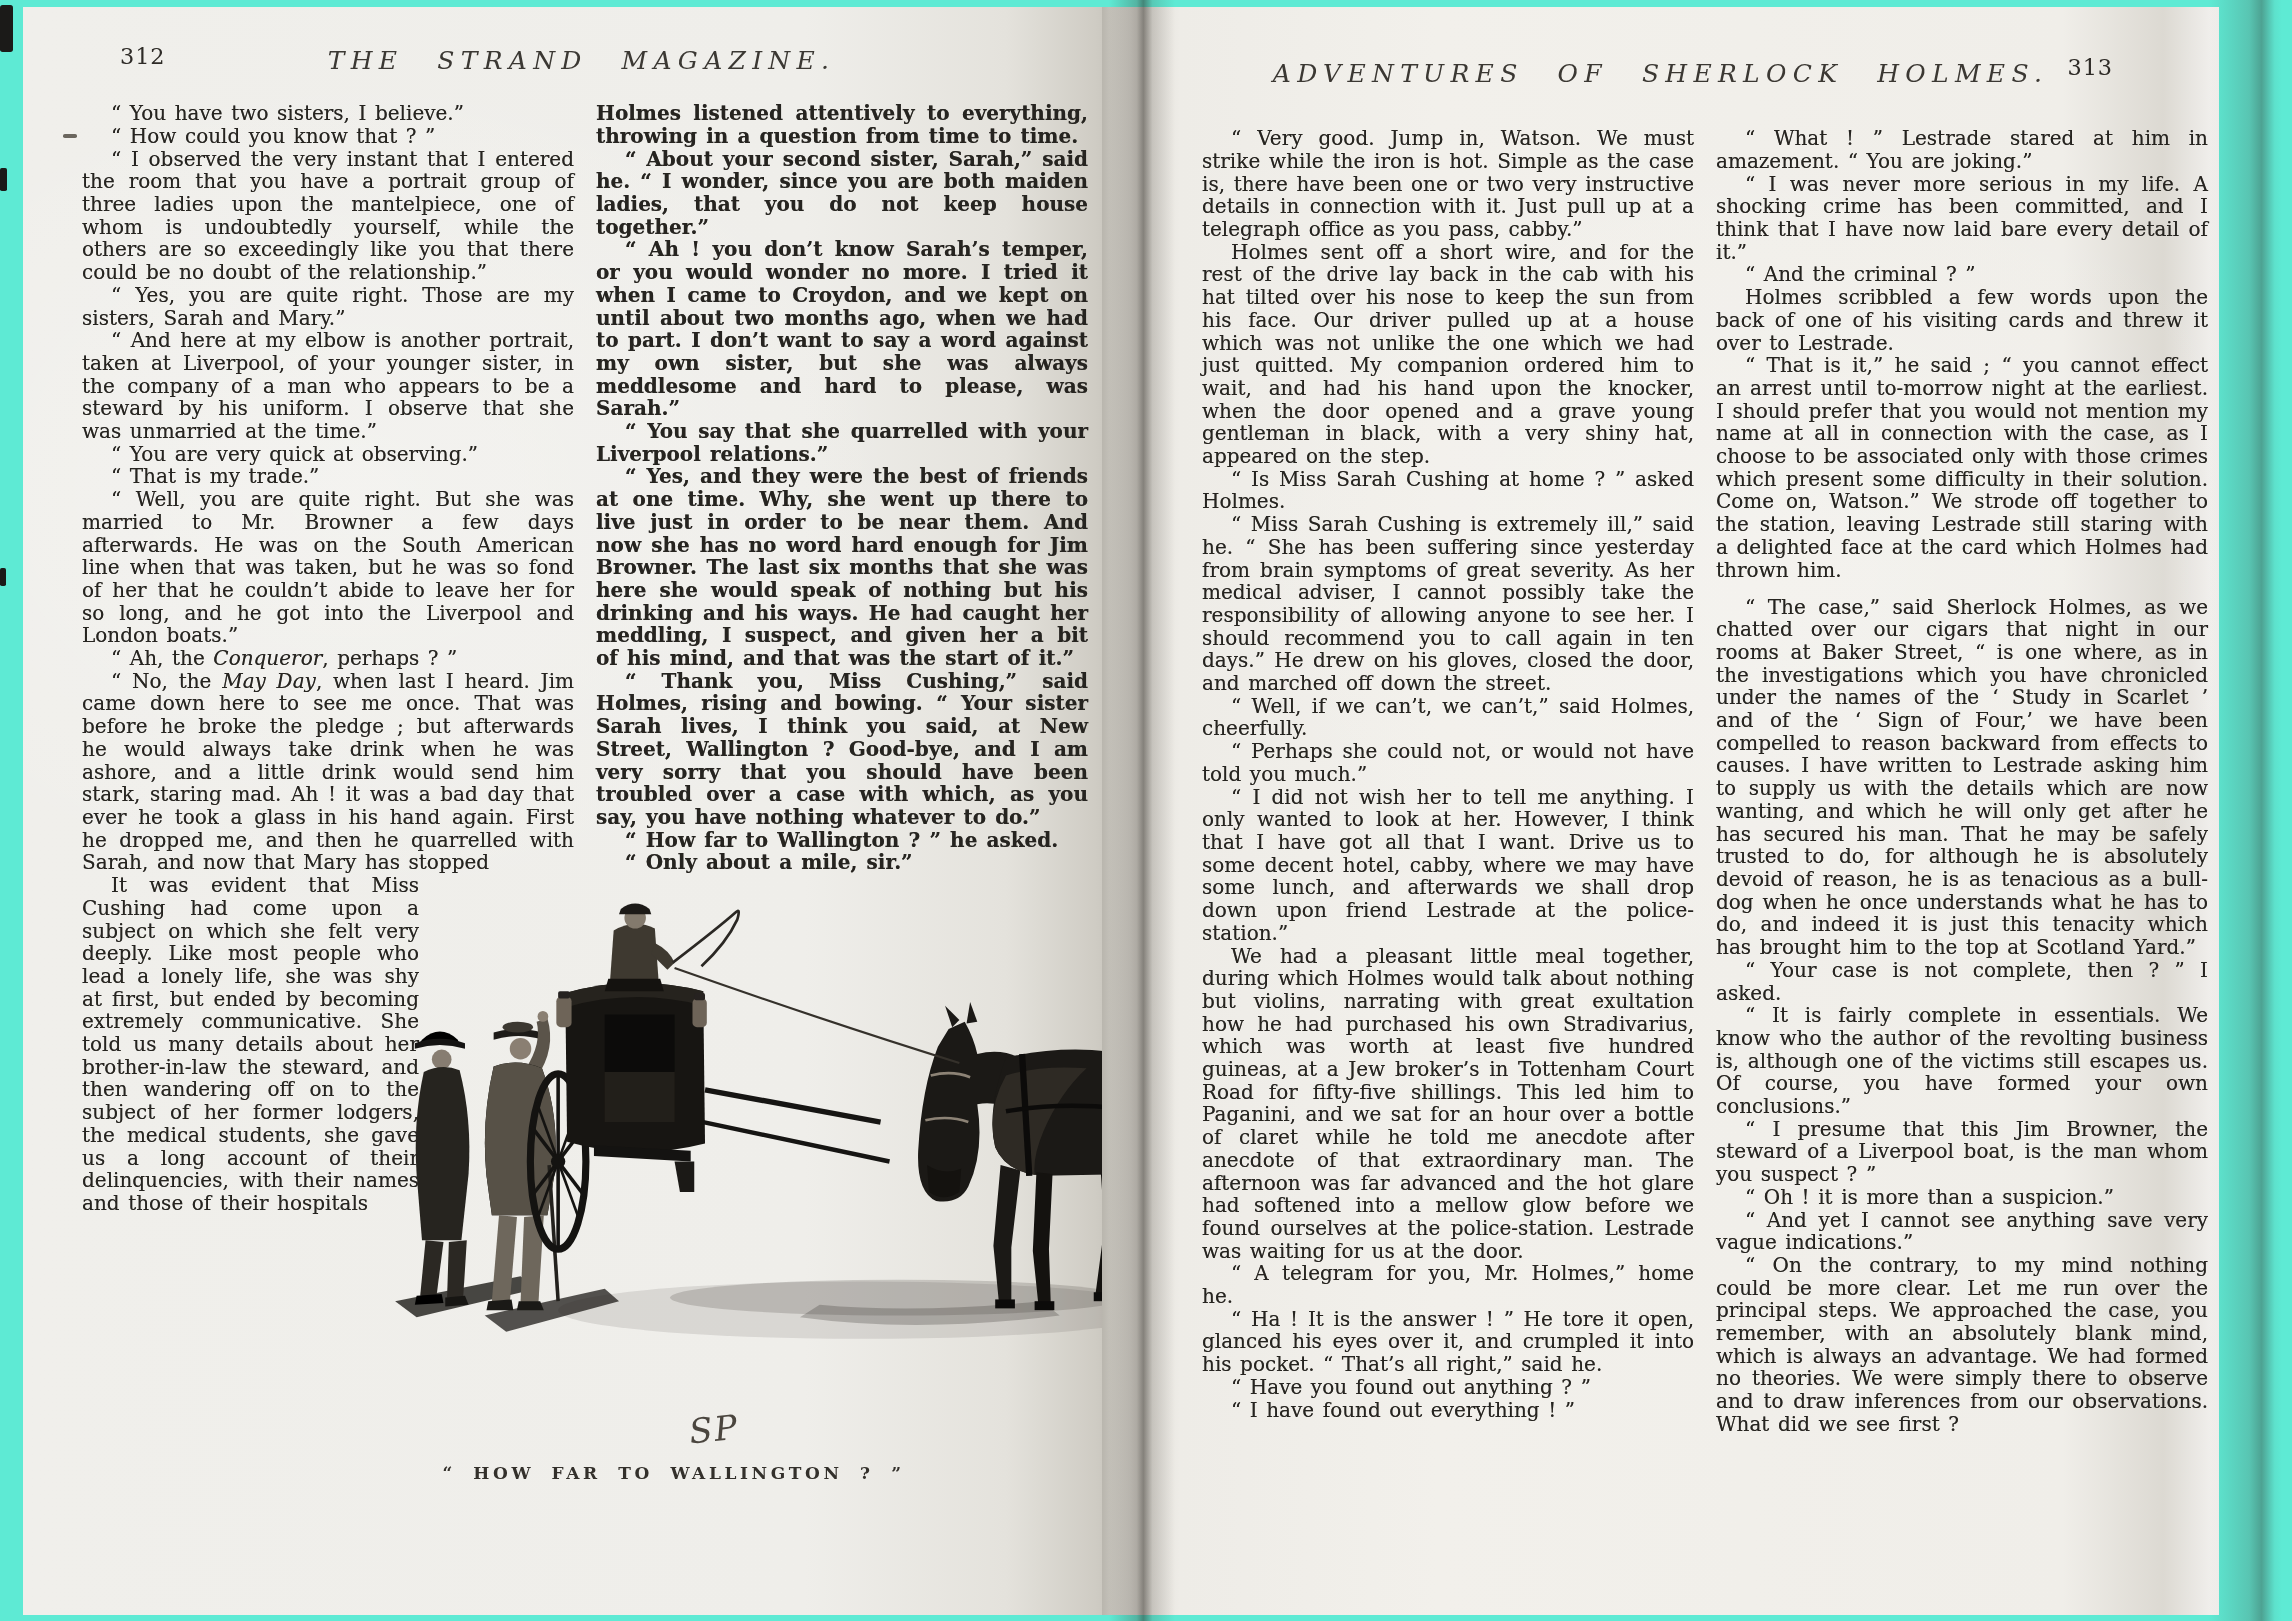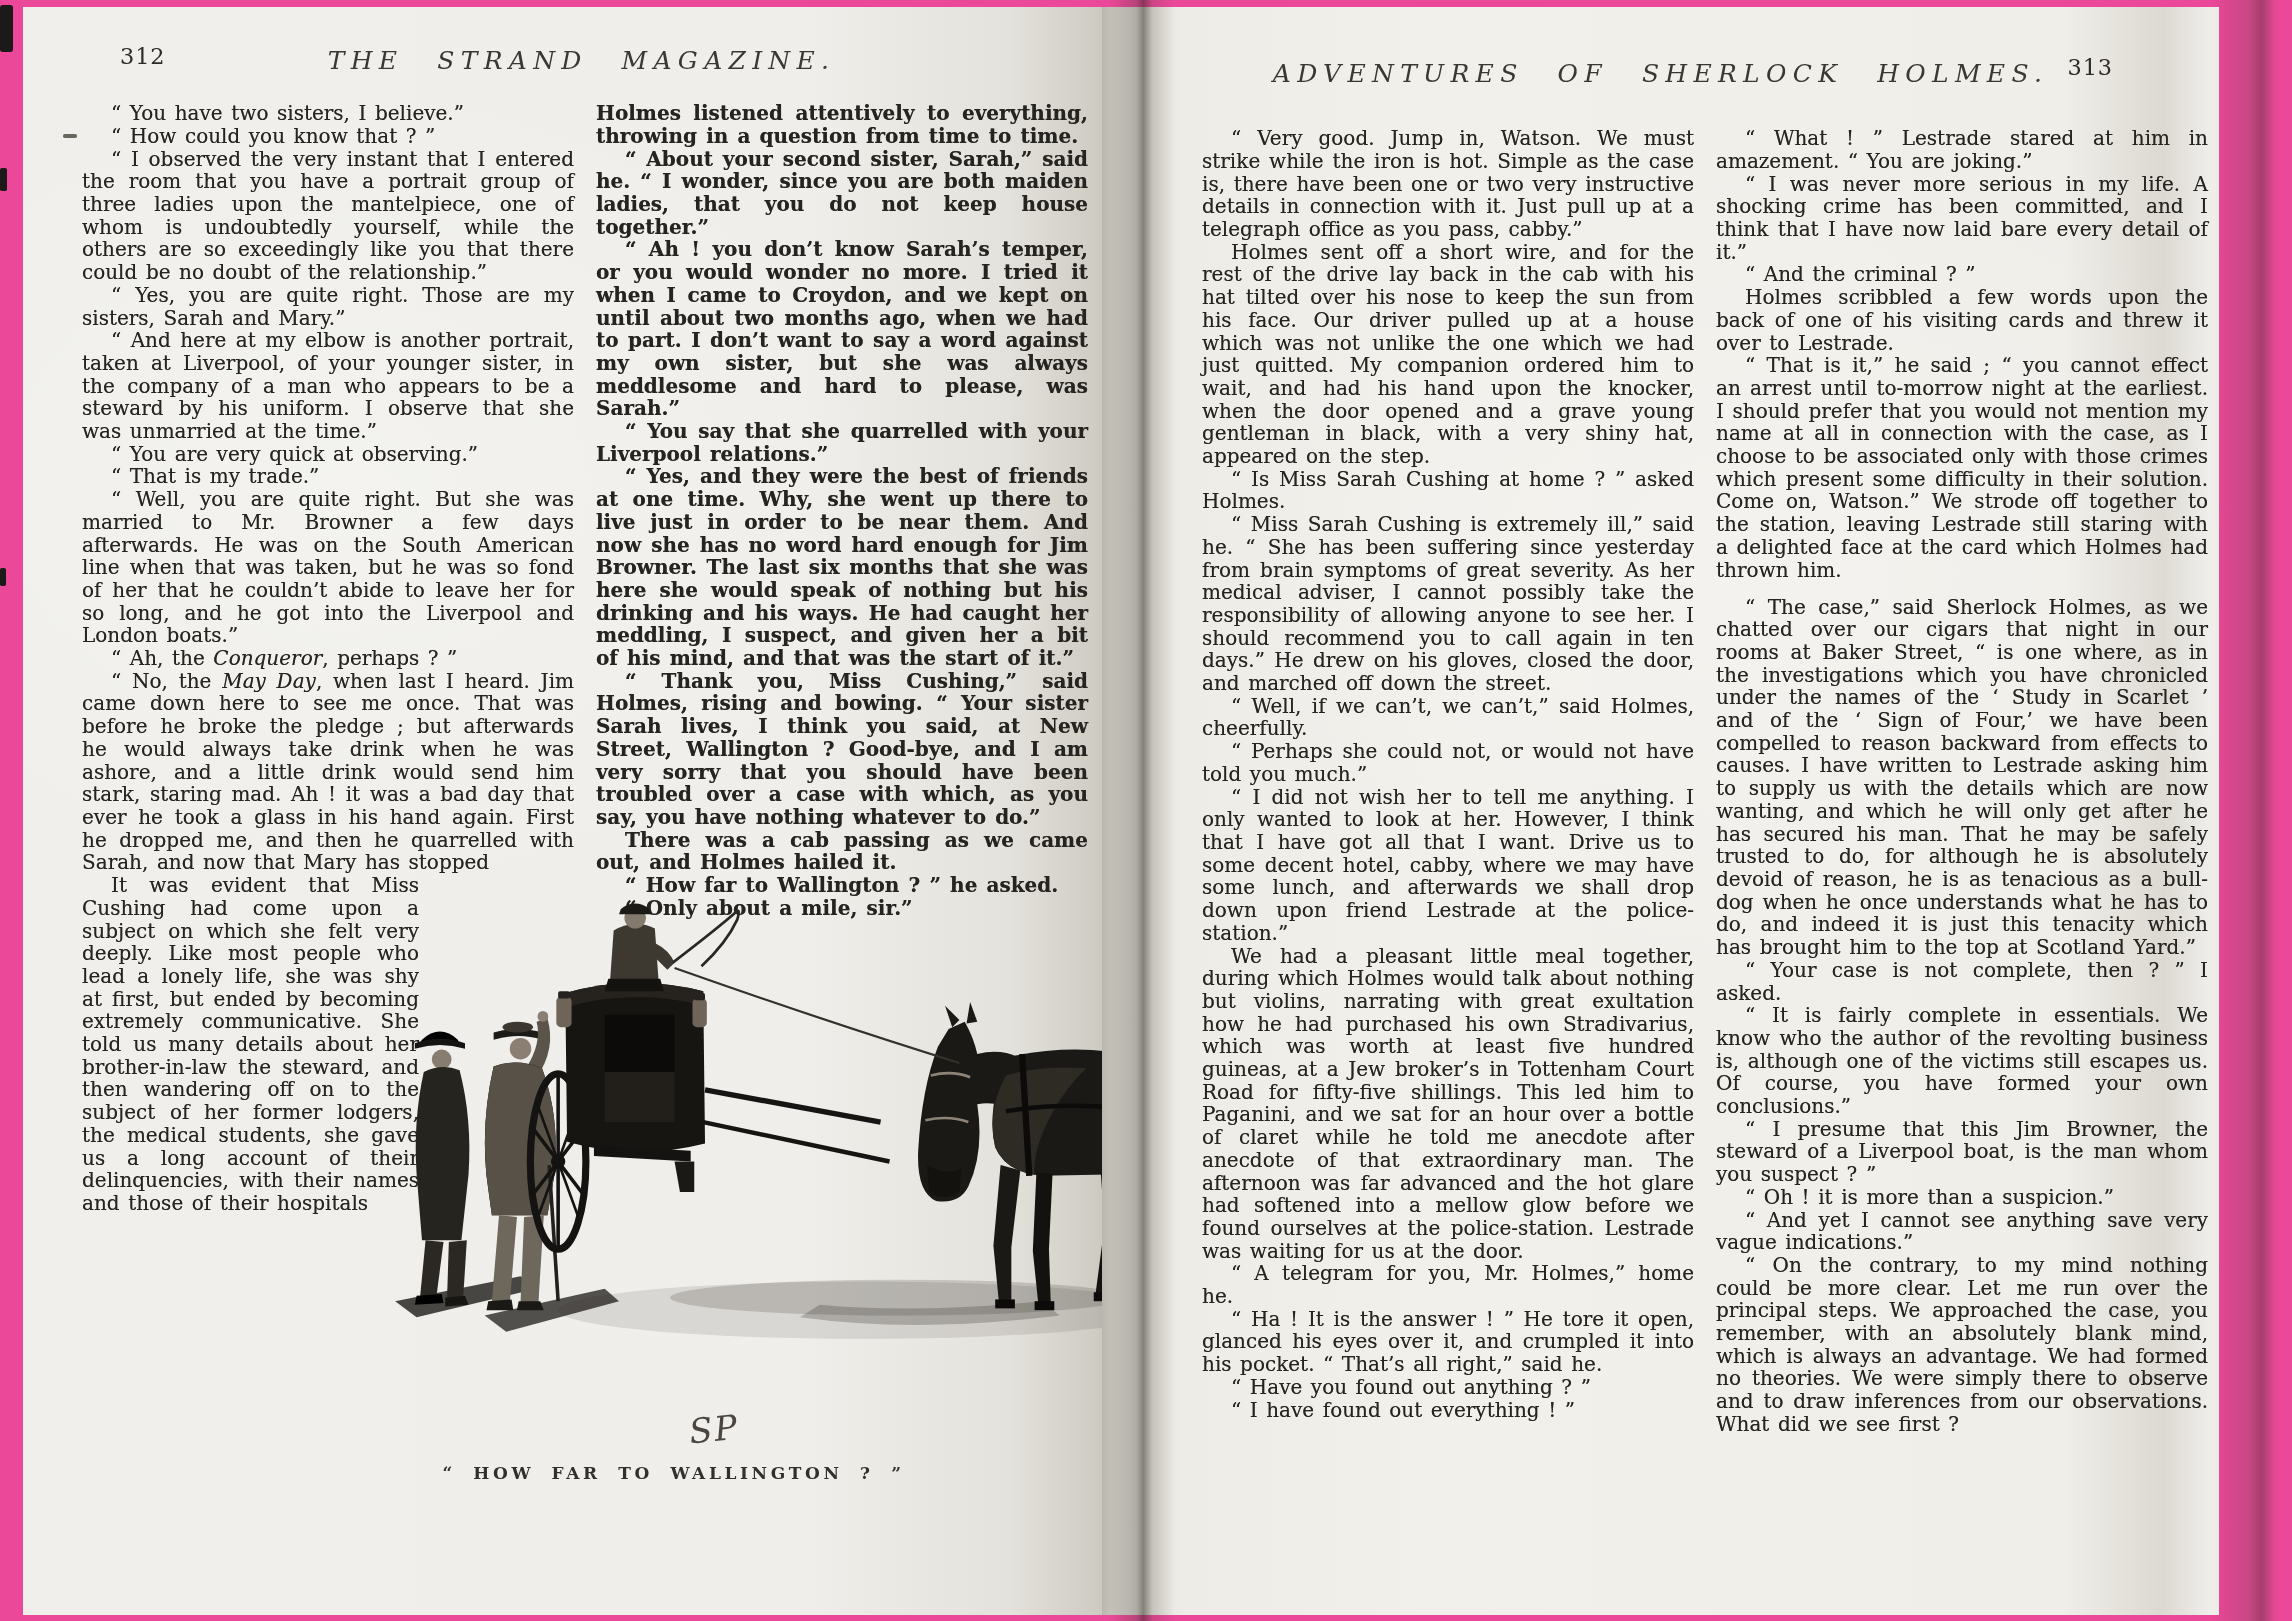--- a/index.html
+++ b/index.html
@@ -3,21 +3,21 @@
 <meta charset="utf-8">
 <style>
   html,body{margin:0;padding:0;}
   body{
     width:2293px;height:1622px;
     background:#fcfcfa;
     font-family:"DejaVu Serif","Liberation Serif",serif;
     color:#24221f;
     overflow:hidden;
   }
-  .spread{position:relative;width:2293px;height:1622px;background:#ec4899;}
+  .spread{position:relative;width:2293px;height:1622px;background:#5eead4;}
 
   
   .page{position:absolute;top:7.2px;height:1608px;}
   .page-left{
     left:23px;width:1117px;
     background:
       radial-gradient(ellipse 806px 627px at 30% 30%, rgba(255,255,255,.25), rgba(0,0,0,0) 70%),
       linear-gradient(90deg,#f0efeb 0%,#efeeea 70%,#e4e2dc 88%,#cfccc4 96%,#b9b6ae 100%);
   }
   .page-right{
@@ -118,21 +118,20 @@
         </div>
     </div>
 
     <div class="col col2">
         <p class="para noindent">Holmes listened attentively to everything, throwing in a question from time to time.</p>
         <p class="para">“ About your second sister, Sarah,” said he. “ I wonder, since you are both maiden ladies, that you do not keep house together.”</p>
         <p class="para">“ Ah&nbsp;! you don’t know Sarah’s temper, or you would wonder no more. I tried it when I came to Croydon, and we kept on until about two months ago, when we had to part. I don’t want to say a word against my own sister, but she was always meddlesome and hard to please, was Sarah.”</p>
         <p class="para">“ You say that she quarrelled with your Liverpool relations.”</p>
         <p class="para">“ Yes, and they were the best of friends at one time. Why, she went up there to live just in order to be near them. And now she has no word hard enough for Jim Browner. The last six months that she was here she would speak of nothing but his drinking and his ways. He had caught her meddling, I suspect, and given her a bit of his mind, and that was the start of it.”</p>
         <p class="para">“ Thank you, Miss Cushing,” said Holmes, rising and bowing. “ Your sister Sarah lives, I think you said, at New Street, Wallington&nbsp;? Good-bye, and I am very sorry that you should have been troubled over a case with which, as you say, you have nothing whatever to do.”</p>
-        <p class="para">There was a cab passing as we came out, and Holmes hailed it.</p>
         <p class="para">“ How far to Wallington&nbsp;?&nbsp;” he asked.</p>
         <p class="para">“ Only about a mile, sir.”</p>
       </div>
 
     <svg class="illustration" viewBox="0 0 920 515" xmlns="http://www.w3.org/2000/svg">
 
       <g>
         <ellipse cx="540" cy="462" rx="340" ry="32" fill="#3a352e" opacity="0.12"></ellipse>
         <ellipse cx="580" cy="448" rx="255" ry="20" fill="#2d2922" opacity="0.18"></ellipse>
         <path d="M18,452 L158,424 L176,438 L42,470 Z" fill="#1d1b18" opacity="0.8"></path>

